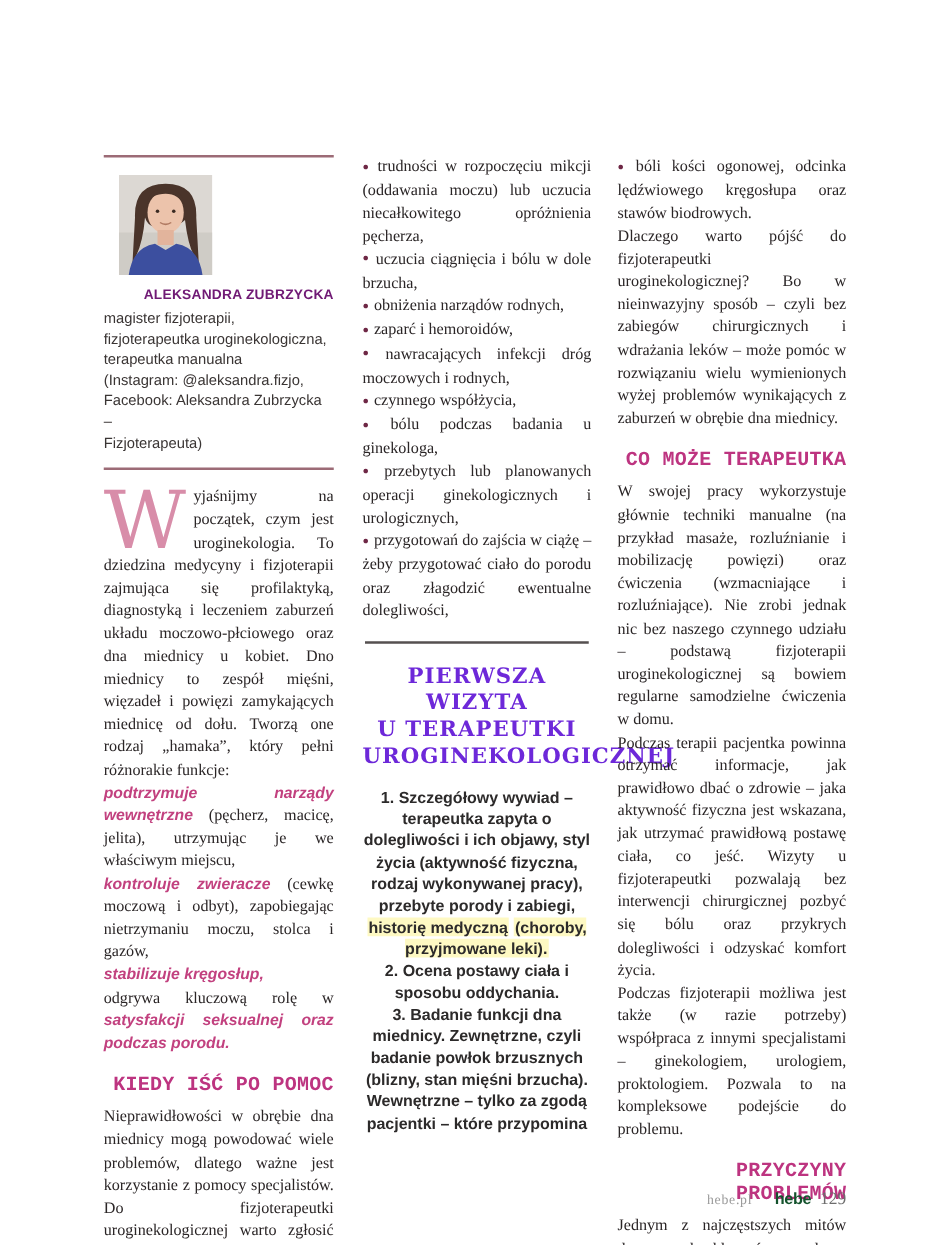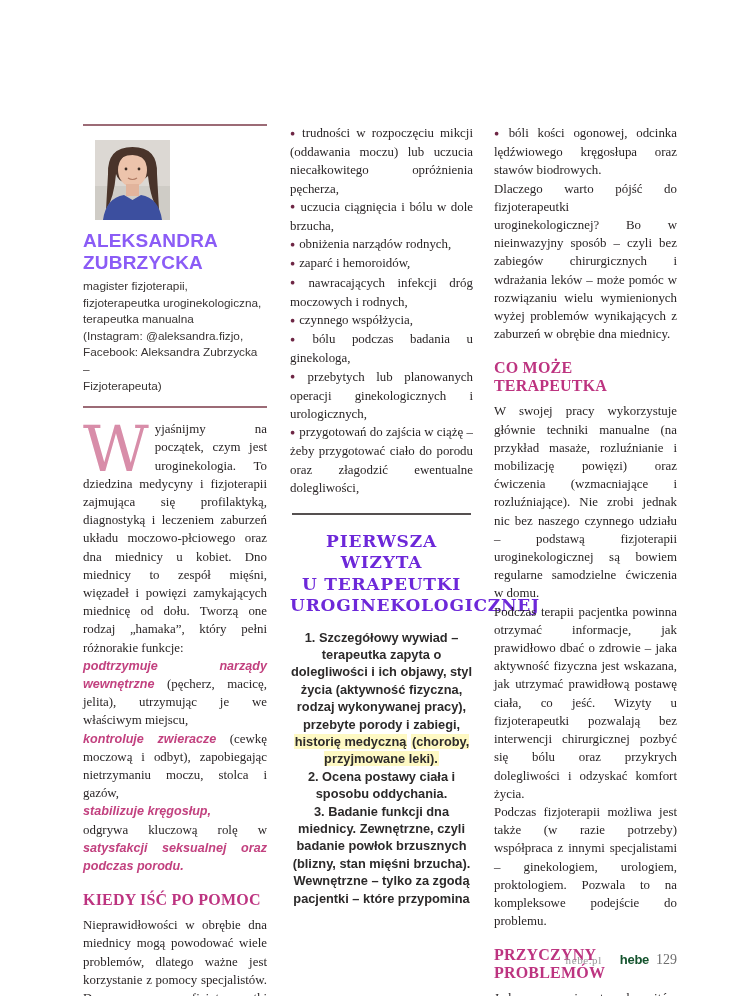--- a/index.html
+++ b/index.html
@@ -12,21 +12,21 @@
   .col-left  { left:83px;  width:184px; }
   .col-mid   { left:290px; width:183px; }
   .col-right { left:494px; width:183px; }
 
   .rule { height:2px; background:#9c6b76; }
   .mid-rule { height:1.5px; background:#555050; margin:16px 2px; }
 
   .photo { margin:14px 0 10px 12px; width:75px; height:80px; overflow:hidden; }
   .author-name {
     font-family:"Liberation Sans", sans-serif; font-weight:bold;
-    font-size:19px; letter-spacing:0.2px; color:#8b5cf6; margin:6px 0 4px;
+    font-size:11px; letter-spacing:0.2px; color:#701a75; margin:6px 0 4px;text-align:right;
   }
   .bio-line {
     font-family:"Liberation Sans", sans-serif; font-size:11.8px;
     line-height:16.6px; color:#3a3534;
   }
   .author-card .rule.bottom { margin-top:12px; }
 
   .serif {
     font-family:"Liberation Serif", serif; font-size:12.9px;
     line-height:18.2px; text-align:justify; color:#2a2526;
@@ -34,23 +34,23 @@
   .intro { margin-top:12px; }
   .dropcap {
     float:left; font-family:"DejaVu Serif", serif; color:#d88da9;
     font-size:64px; line-height:50px; padding:4px 6px 0 0;
   }
   .pinkb {
     font-family:"Liberation Sans", sans-serif; font-weight:bold;
     font-size:12.6px; color:#c2417f;font-style:italic;
   }
   .h-sans {
-    font-family:Liberation Serif, serif; font-weight:bold;
+    font-family:Liberation Mono, monospace; font-weight:bold;
     font-size:16px; letter-spacing:0.2px; color:#bd3480;
-    text-align:left; margin:16px 0 7px;
+    text-align:right; margin:16px 0 7px;
   }
   .bullet::before {
     content:"\25CF"; color:#6e2745; font-size:8.5px;
     margin-right:4px; position:relative; top:-1.5px;
   }
   .sym { margin:0; }
 
   .fv-title {
     font-family:"DejaVu Serif", serif; font-size:17px; line-height:21.5px;
     letter-spacing:0.8px; color:#6d28d9; text-align:center; margin:14px 0 12px;

